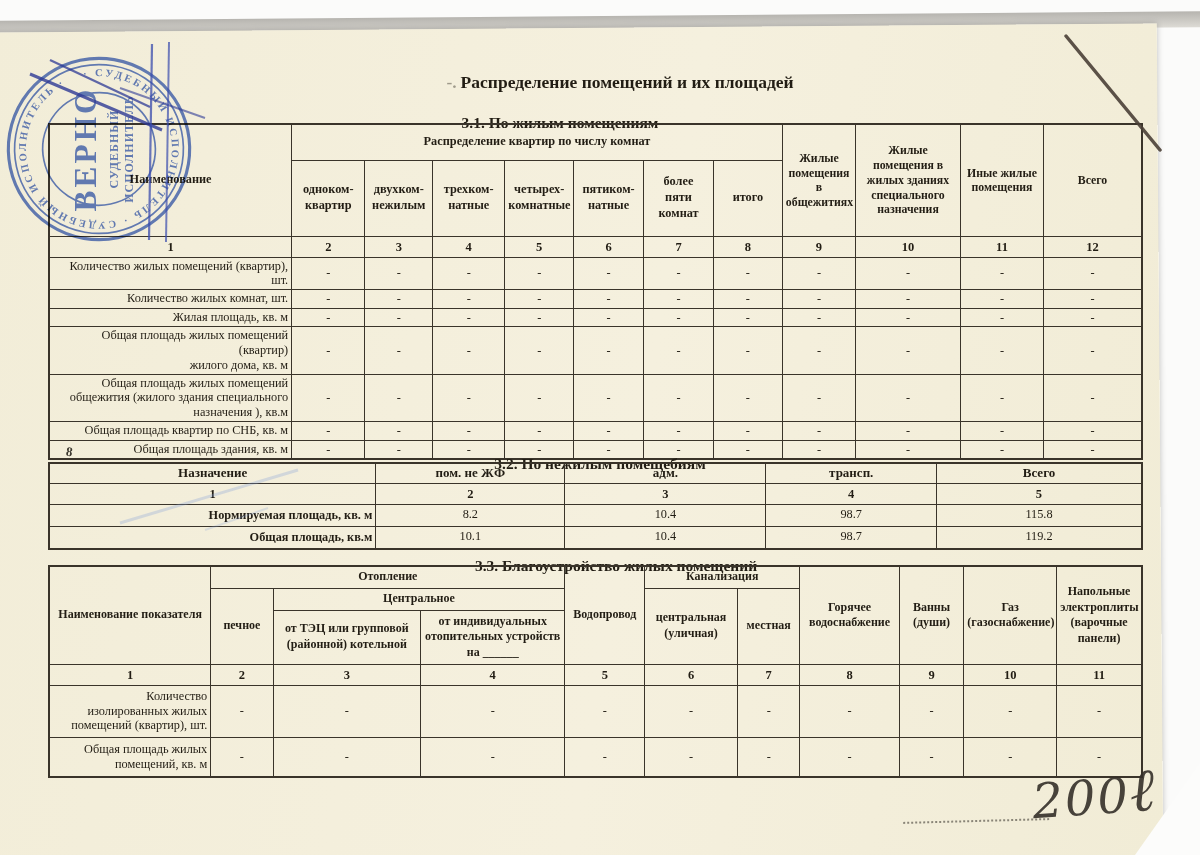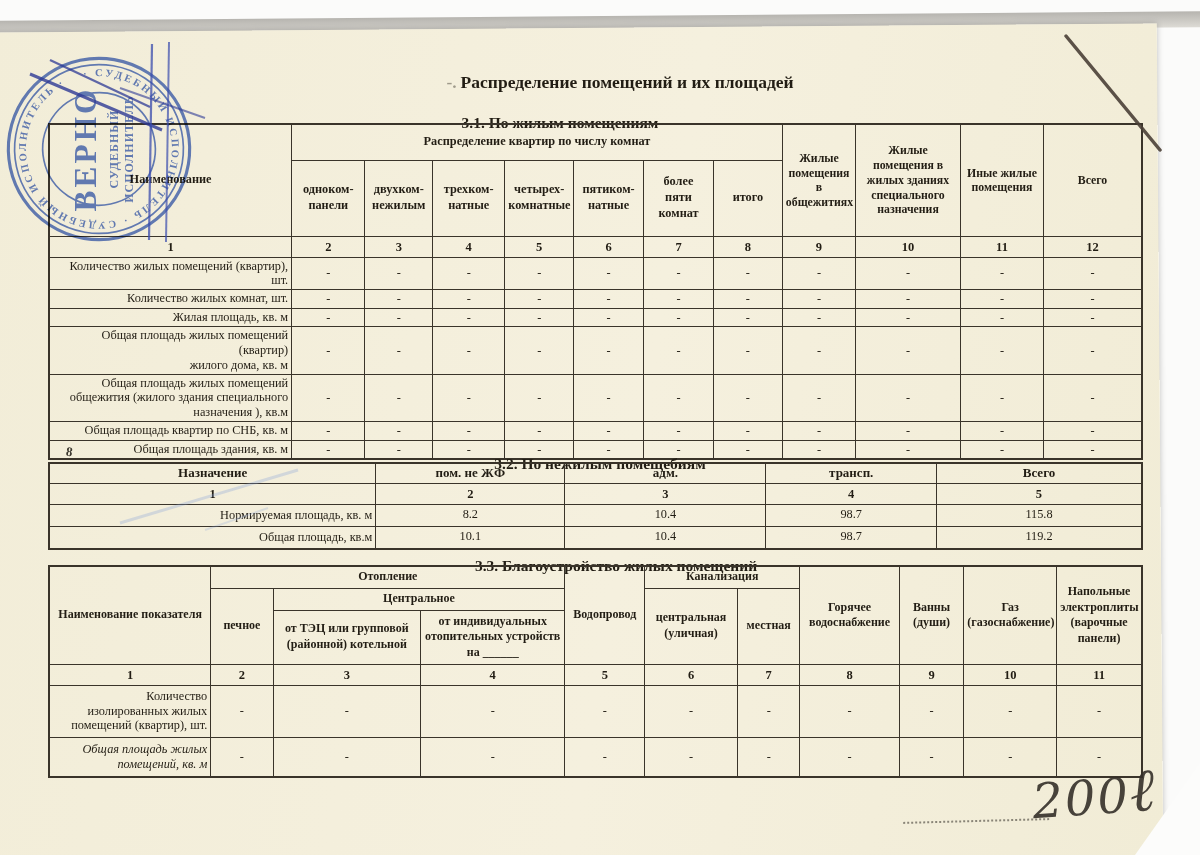--- a/index.html
+++ b/index.html
@@ -26,28 +26,28 @@
         padding:1px 3px;font-size:12.3px;line-height:1.28;color:#221d14;}
   th{font-weight:bold;}
   td{font-weight:normal;}
   table{border:2px solid #3a342a;}
   .numrow td{font-weight:bold;font-size:12.5px;height:18px;}
   td.lbl{font-size:12.3px;line-height:1.2;text-align:right;}
   #t1 thead tr:nth-child(1){height:36px;}
   #t1 thead tr:nth-child(2){height:76px;}
   #t1 .tail{font-size:11.8px;line-height:1.25;}
   #t2 th{font-size:13px;}
-  #t2 td.lbl{font-weight:normal;}
+  #t2 td.lbl{font-weight:bold;}
   #t2 .body td{height:19px;}
   #t3 thead tr:nth-child(1){height:22px;}
   #t3 thead tr:nth-child(2){height:22px;}
   #t3 thead tr:nth-child(3){height:54px;}
   #t3 thead th{font-size:12px;line-height:1.3;}
   #t3 .body tr:nth-child(1){height:52px;}
-  #t3 .body tr:nth-child(2){height:40px;font-style:italic;}
+  #t3 .body tr:nth-child(2){height:40px;}
   
   .stamp{position:absolute;left:0px;top:50px;width:198px;height:198px;
          transform:rotate(-12deg);opacity:.82;mix-blend-mode:multiply;}
   .stamp .c{fill:none;stroke:#4466c4;}
   .stamp .thick{stroke-width:3px;}
   .stamp .thin{stroke-width:1.6px;}
   .stamp .ring{font-size:10px;letter-spacing:2.5px;fill:#4466c4;font-weight:bold;
                font-family:"Liberation Serif",serif;}
   .stamp .big{font-size:30px;font-weight:bold;letter-spacing:3px;text-anchor:middle;fill:#4466c4;}
   .stamp .small{font-size:11.5px;font-weight:bold;letter-spacing:1px;text-anchor:middle;fill:#4466c4;}
@@ -103,21 +103,21 @@
 помещения в
 жилых зданиях
 специального
 назначения</th>
         <th rowspan="2" class="pre tail">Иные жилые
 помещения</th>
         <th rowspan="2" class="pre tail">Всего</th>
       </tr>
       <tr>
         <th class="pre">одноком-
-панели</th>
+квартир</th>
         <th class="pre">двухком-
 нежилым</th>
         <th class="pre">трехком-
 натные</th>
         <th class="pre">четырех-
 комнатные</th>
         <th class="pre">пятиком-
 натные</th>
         <th class="pre">более
 пяти

